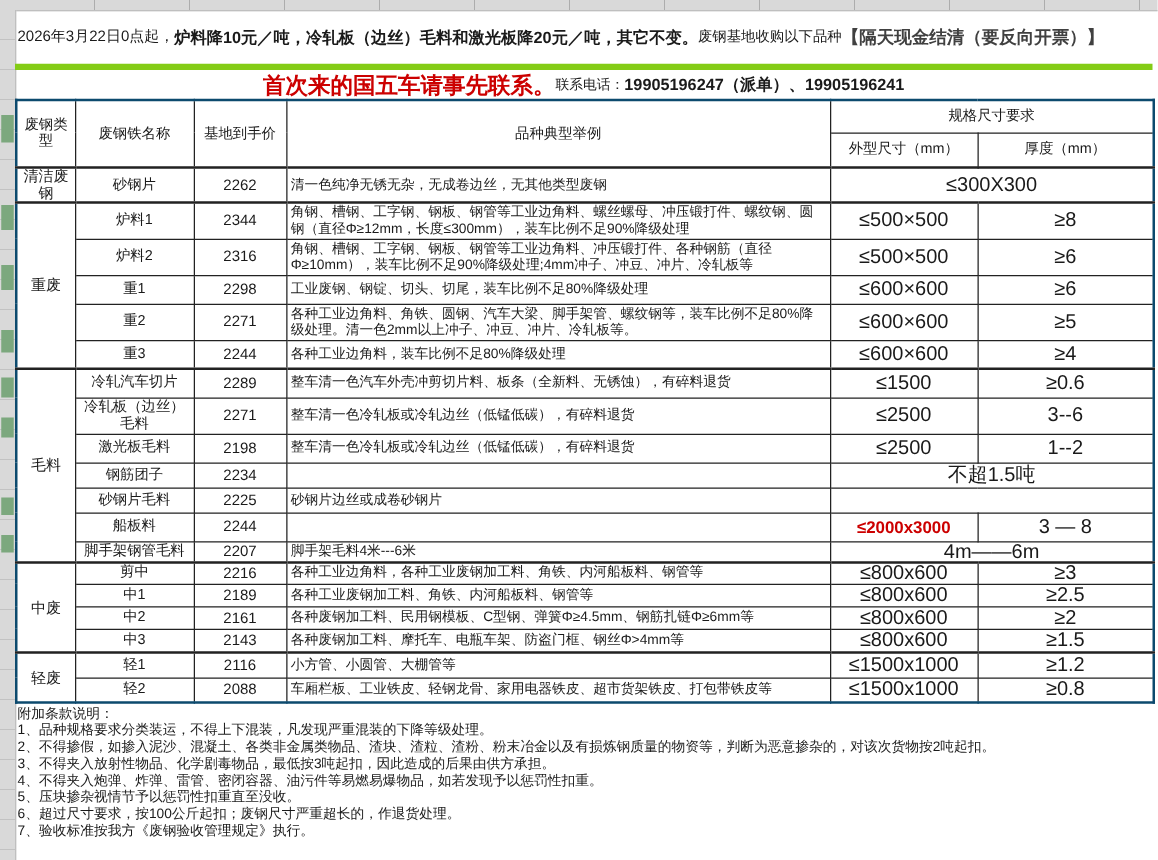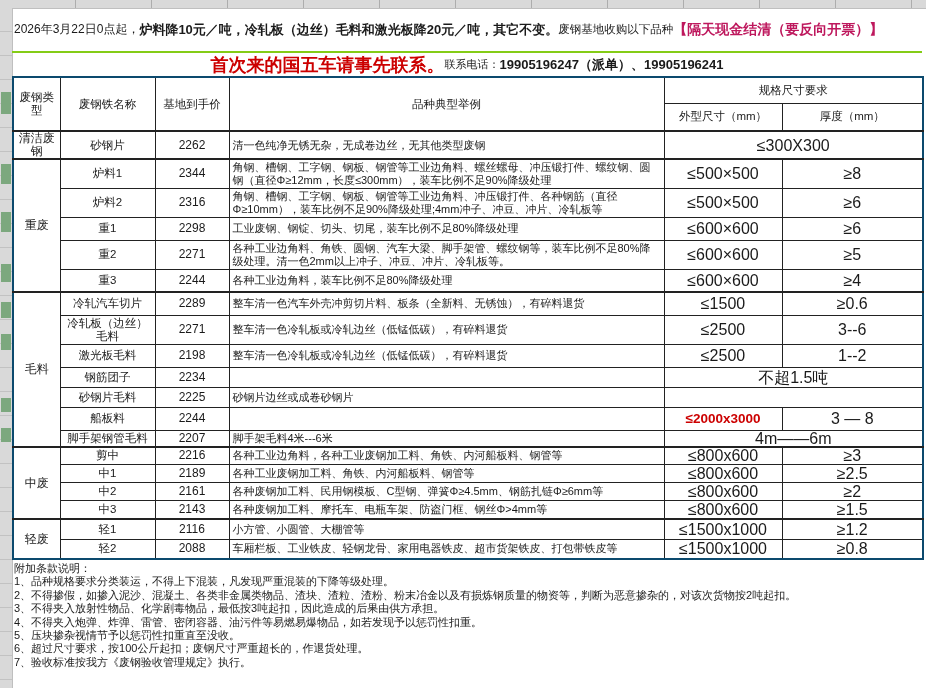--- a/index.html
+++ b/index.html
@@ -18,25 +18,25 @@
     position:absolute;left:0;top:8px;width:12px;height:680px;
     background:#d9d9d9;border-right:1px solid #bfbfbf;
     background-image:repeating-linear-gradient(180deg,transparent 0 23px,#c2c2c2 23px 24px);
   }
   .gutter-mark{position:absolute;left:1px;width:10px;background:#7ca87e;}
   .sheet{position:absolute;left:12px;top:8px;width:910px;}
   
   .title-row{height:25px;border-bottom:1px solid #000;display:flex;align-items:center;justify-content:center;position:relative;}
   .title-text{font-weight:bold;font-size:16px;letter-spacing:.5px;}
   .comment-tri{position:absolute;left:0;top:0;width:0;height:0;border-top:8px solid #1f6b2e;border-right:8px solid transparent;}
-  .notice-row{height:43px;border-bottom:2px solid #84cc16;display:flex;align-items:center;padding-left:2px;}
+  .notice-row{height:43px;border-bottom:5px solid #84cc16;display:flex;align-items:center;padding-left:2px;}
   .n-plain{font-size:12px;white-space:nowrap;}
   .n-bold{font-size:13px;font-weight:bold;white-space:nowrap;}
   .n-mid{font-size:11.5px;white-space:nowrap;}
-  .n-red{font-size:14px;font-weight:bold;color:#be185d;white-space:nowrap;}
+  .n-red{font-size:14px;font-weight:bold;color:#404040;white-space:nowrap;}
   .contact-row{height:23px;display:flex;align-items:center;justify-content:center;}
   .c-red{font-size:18px;font-weight:bold;color:#cc0000;}
   .c-label{font-size:11px;color:#222;}
   .c-phones{font-size:13px;font-weight:bold;}
   
   table{border-collapse:collapse;table-layout:fixed;width:910px;border:2px solid #0c4a6e;}
   td{border:1px solid #222;padding:0 3px;font-size:11px;line-height:13px;overflow:hidden;vertical-align:middle;}
   tr.gstart td{border-top-width:2px;}
   .th{text-align:center;font-size:11.5px;}
   .gcell{text-align:center;font-size:12px;}

